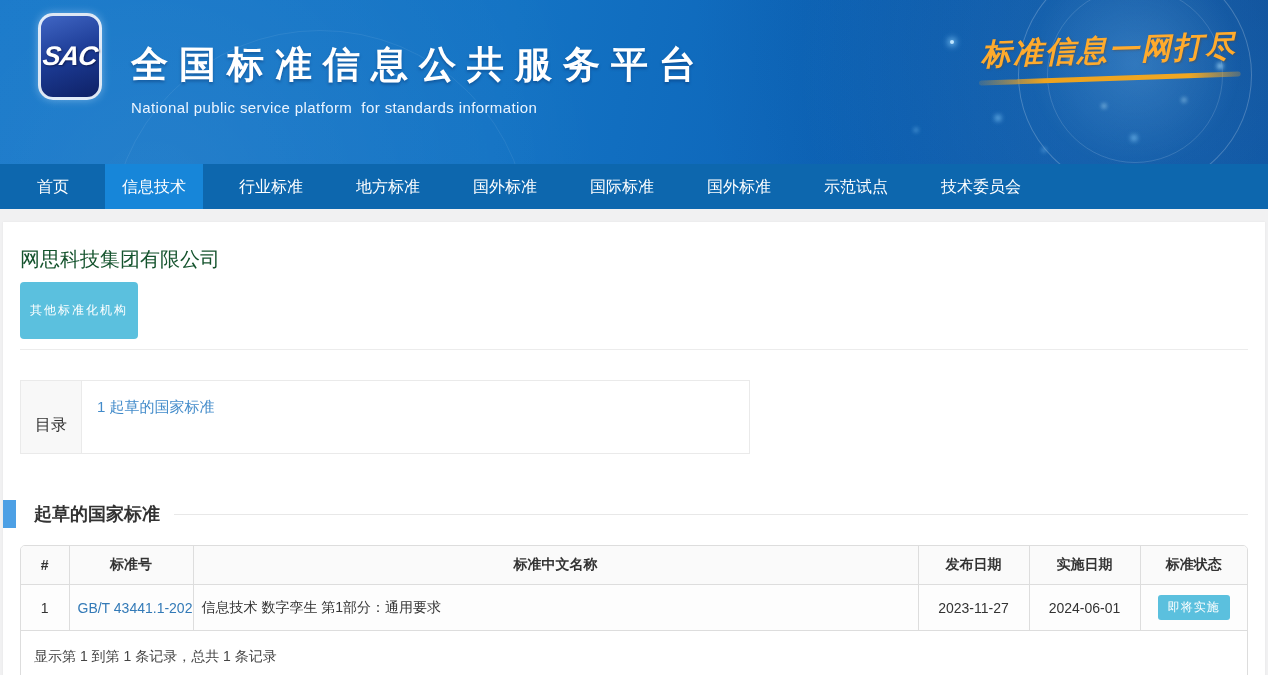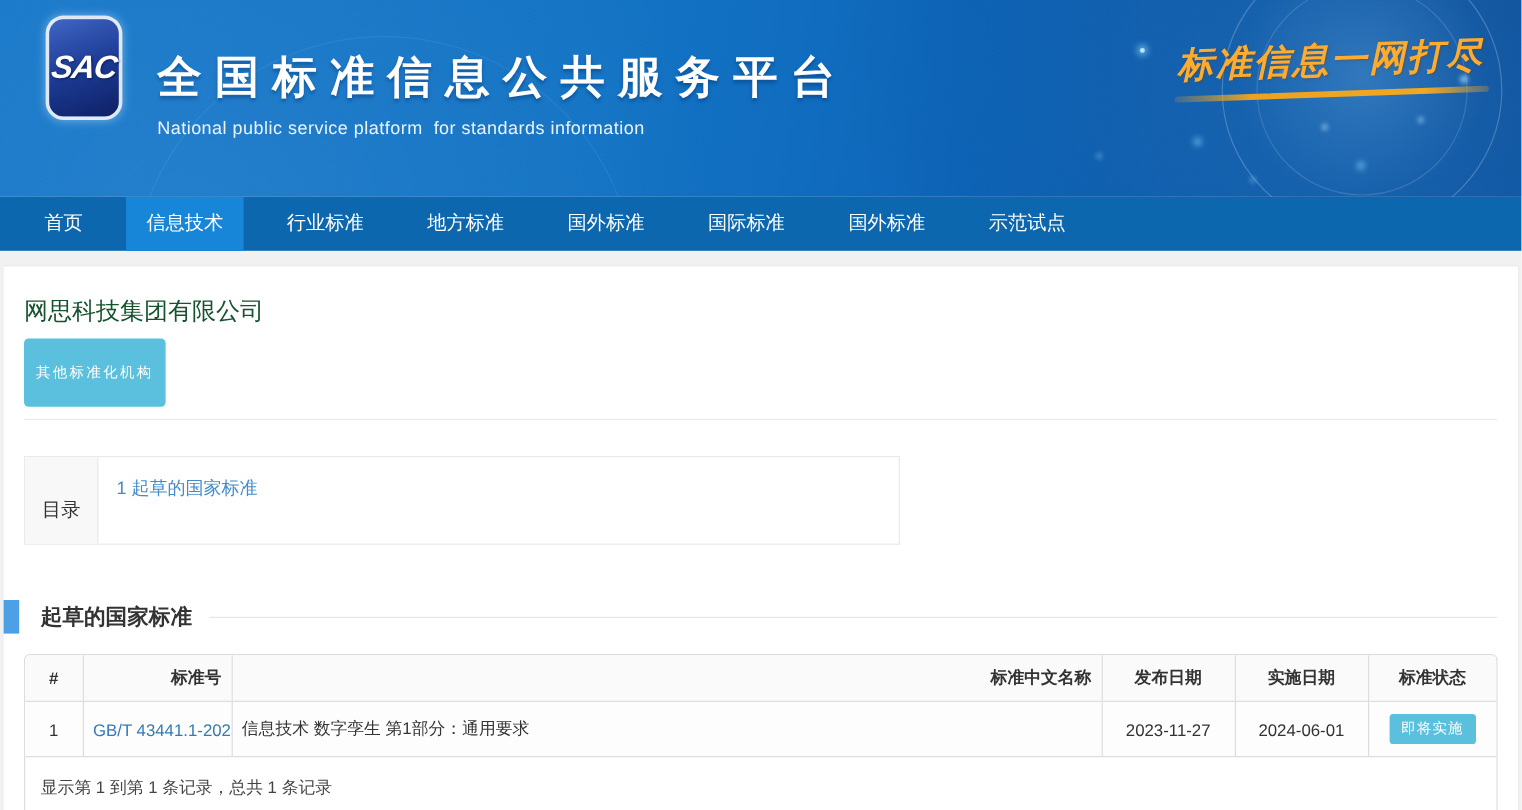--- a/index.html
+++ b/index.html
@@ -133,21 +133,21 @@
   .section-head .head-line{flex:1;margin-left:14px;border-top:1px solid #e8e8e8;height:0;}
 
   .table-box{
     margin-top:17px;border:1px solid #ddd;border-radius:5px;overflow:hidden;background:#fff;
   }
   .table-box table{width:100%;border-collapse:collapse;table-layout:fixed;}
   .table-box th,.table-box td{
     padding:10px 8px;font-size:14px;color:#333;overflow:hidden;white-space:nowrap;
   }
   .table-box thead tr{background:#fafafa;border-bottom:1px solid #ddd;}
-  .table-box thead th{font-weight:bold;text-align:right;}
+  .table-box thead th{font-weight:bold;text-align:center;}
   .table-box tbody tr{background:#fdfdfd;border-bottom:1px solid #ddd;}
   .table-box th + th,.table-box td + td{border-left:1px solid #ddd;}
   .col-idx{width:48px;}
   .col-no{width:124px;}
   .col-name{width:725px;}
   .col-pub{width:111px;}
   .col-impl{width:111px;}
   .ta-c{text-align:center !important;}
   .std-link{color:var(--link);text-decoration:none;cursor:pointer;}
   .status-badge{
@@ -179,20 +179,21 @@
 <nav class="main-nav">
   <ul>
     <li>首页</li>
     <li class="active">信息技术</li>
     <li>行业标准</li>
     <li>地方标准</li>
     <li>国外标准</li>
     <li>国际标准</li>
     <li>国外标准</li>
     <li>示范试点</li>
+    <li>技术委员会</li>
   </ul>
 </nav>
 
 <main class="content-panel">
   <h2 class="org-name">网思科技集团有限公司</h2>
   <div>
     <span class="org-badge">其他标准化机构</span>
   </div>
   <div class="top-divider"></div>
 

